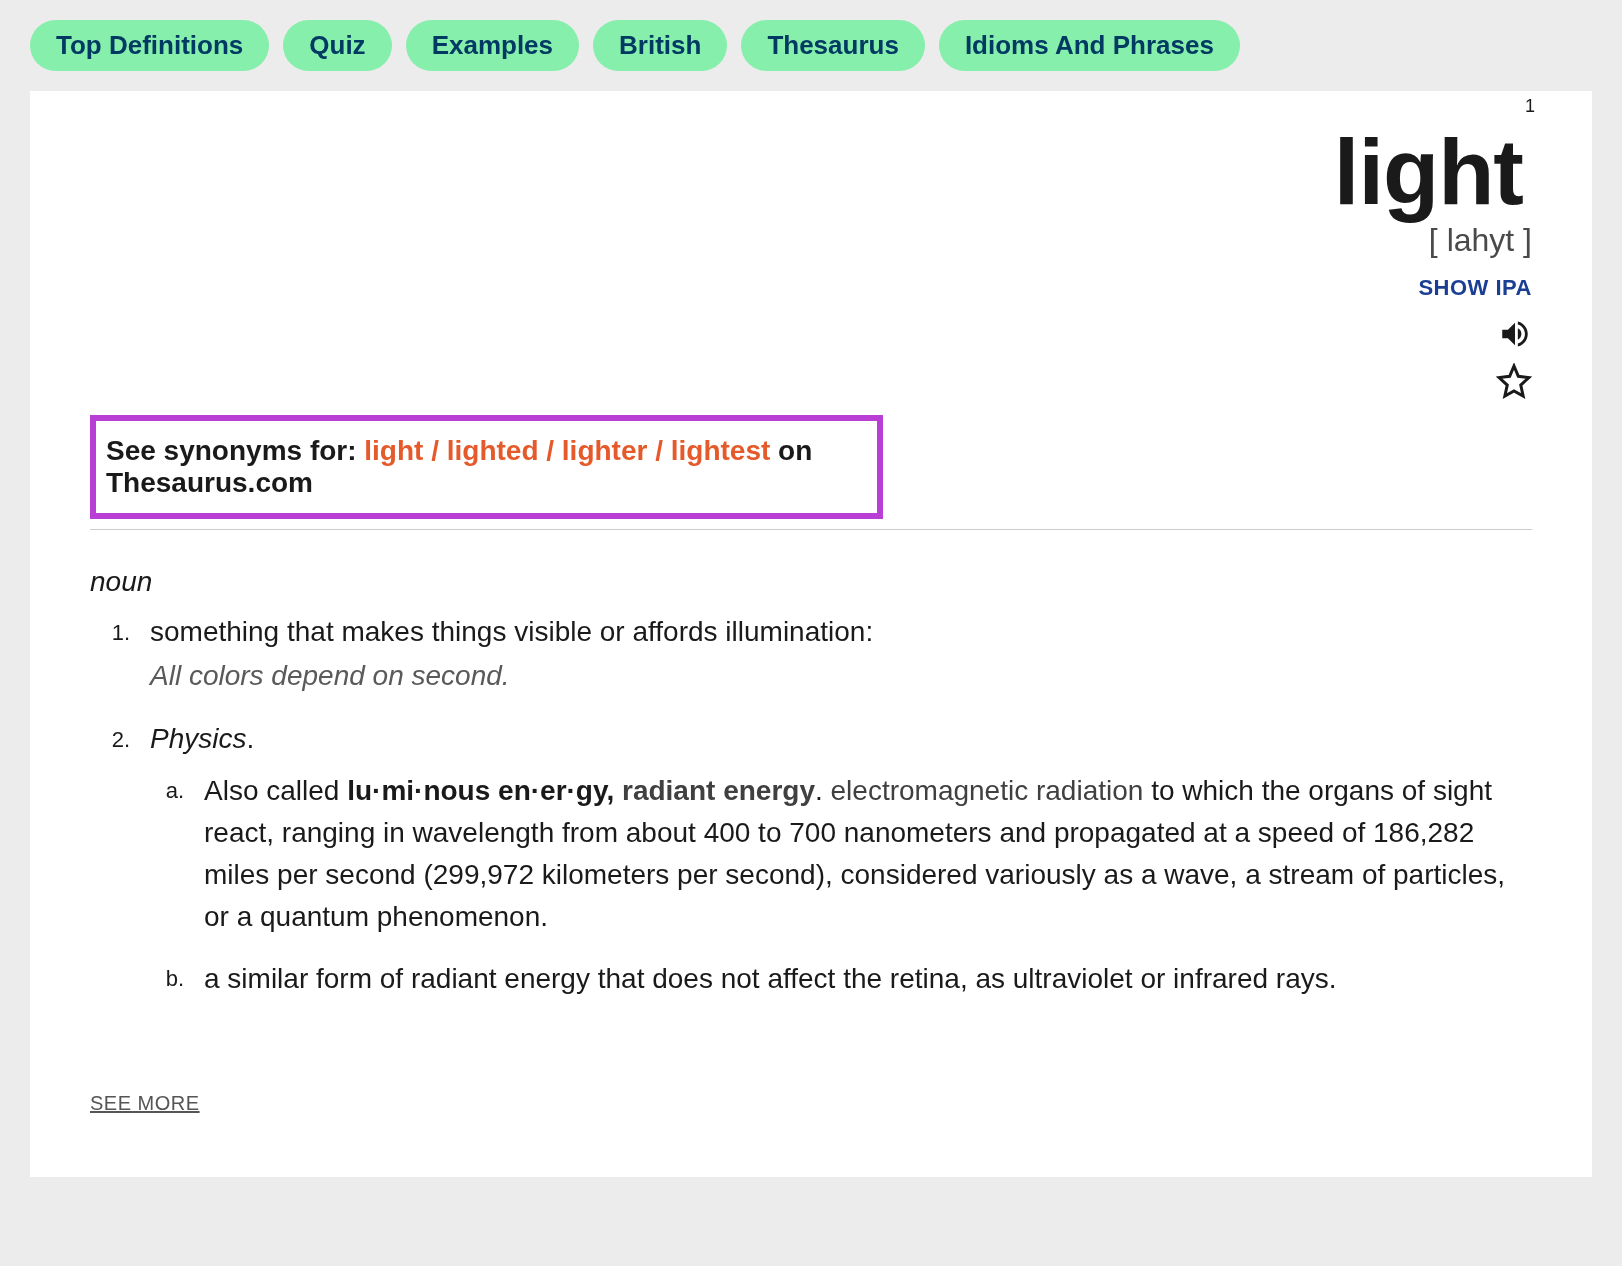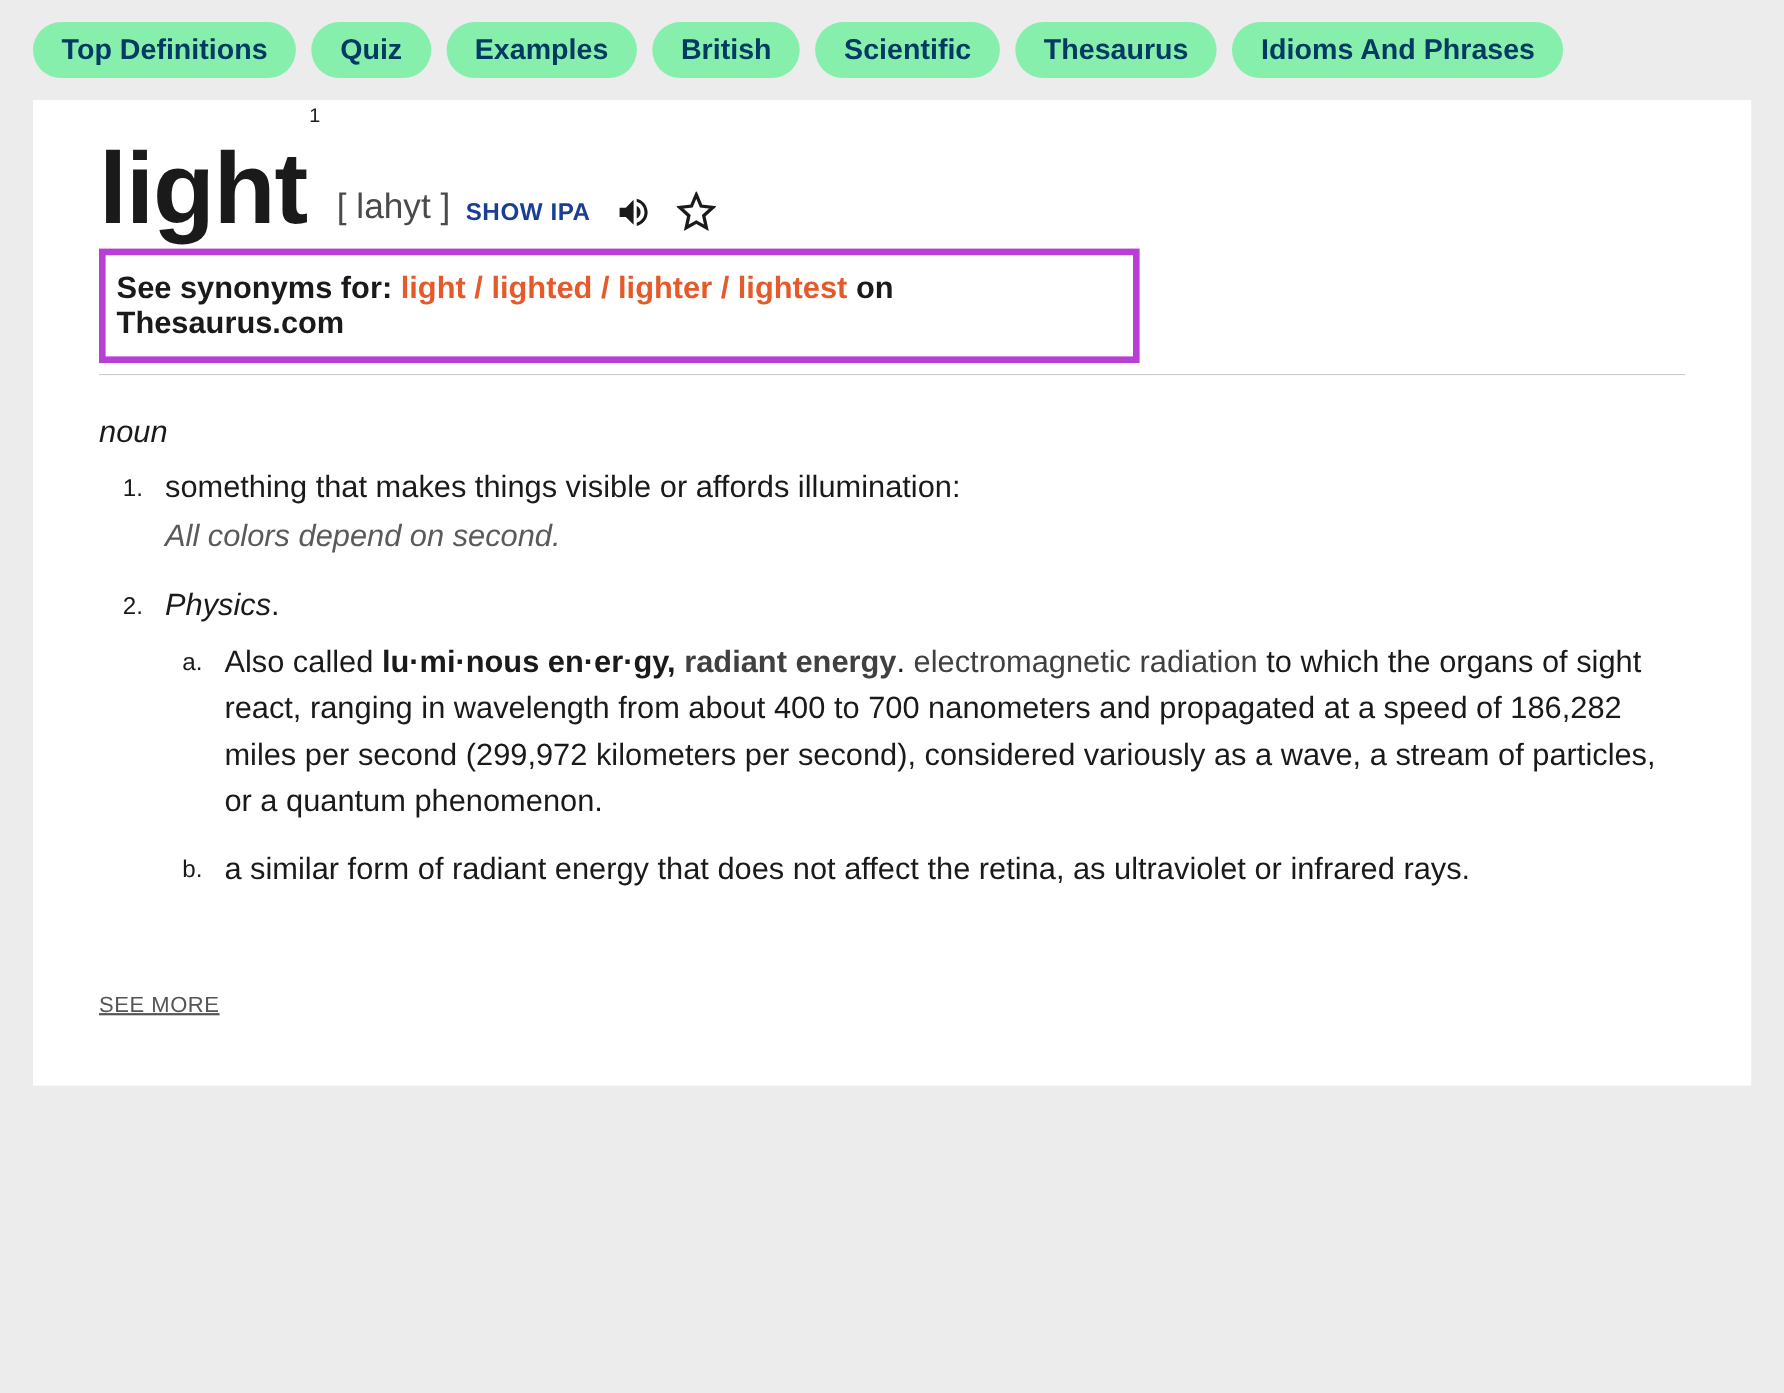--- a/index.html
+++ b/index.html
@@ -28,20 +28,21 @@
   }
   .card {
     background: #fff;
     padding: 40px 60px 60px 60px;
   }
   .headword-row {
     display: flex;
     align-items: flex-end;
     flex-wrap: wrap;
     gap: 8px;
+    flex-direction: column;
   }
   .headword {
     font-size: 92px;
     font-weight: 800;
     line-height: 0.9;
     letter-spacing: -1px;
     position: relative;
   }
   .headword sup {
     font-size: 18px;
@@ -72,21 +73,21 @@
     display: inline-flex;
     align-items: center;
   }
   .syn-box {
     border: 6px solid #b93ed6;
     margin-top: 12px;
     padding: 14px 10px;
     font-size: 28px;
     font-weight: 700;
     display: inline-block;
-    width: 946px;
+    width: 793px;
     max-width: 100%;
   }
   .syn-link { color: #e55a2b; font-weight: 700; }
   .hr { border: none; border-top: 1px solid #ccc; margin: 10px 0 36px 0; }
   .pos {
     font-style: italic;
     font-size: 28px;
     margin-bottom: 14px;
   }
   .def-list { list-style: none; padding: 0; margin: 0; }
@@ -132,21 +133,20 @@
   }
 </style>
 </head>
 <body>
 
 <div class="tabs">
   <div class="tab">Top Definitions</div>
   <div class="tab">Quiz</div>
   <div class="tab">Examples</div>
   <div class="tab">British</div>
-  <div class="tab">Scientific</div>
   <div class="tab">Thesaurus</div>
   <div class="tab">Idioms And Phrases</div>
 </div>
 
 <div class="card">
   <div class="headword-row">
     <span class="headword">
       <span>light</span><sup>1</sup>
     </span>
     <span class="pronunciation">[ lahyt ]</span>

